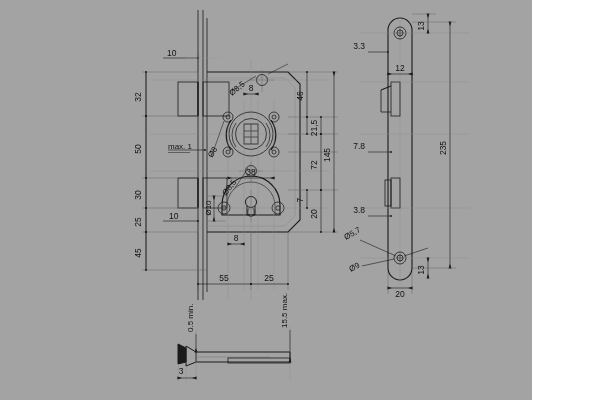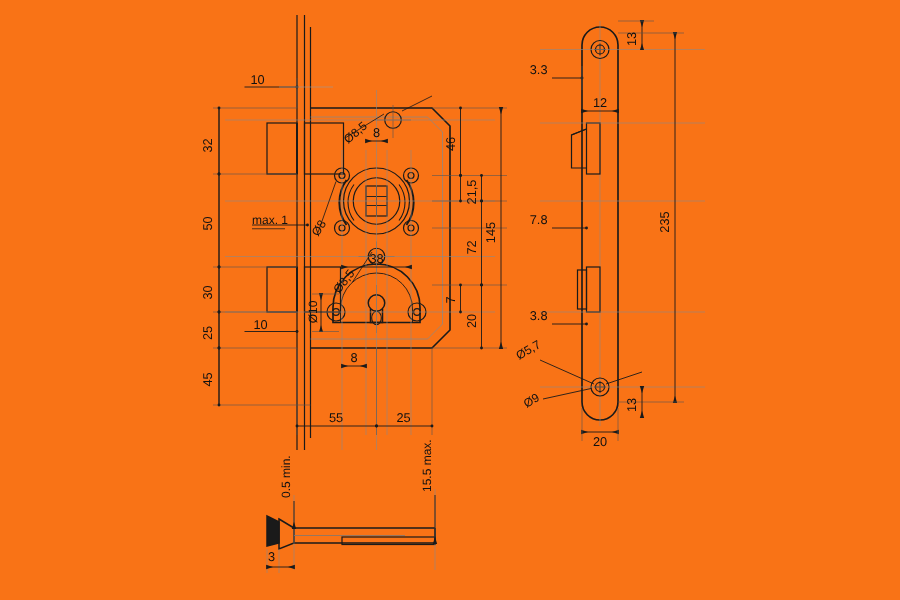--- a/index.html
+++ b/index.html
@@ -1,18 +1,18 @@
 <!DOCTYPE html>
 <html><head>
 <meta charset="utf-8">
 <style>
   html,body{margin:0;padding:0;background:#ffffff;}
   body{width:600px;height:400px;overflow:hidden;
        font-family:"Liberation Sans",sans-serif;color:#111;}
-  #sheet{position:relative;width:600px;height:400px;background:#f97316;}
+  #sheet{position:relative;width:532px;height:400px;background:#a3a3a3;}
   svg{display:block;}
   text{font-family:"Liberation Sans",sans-serif;fill:#111;}
 </style>
 </head>
 <body>
 
 <div id="sheet">
 <svg width="600" height="400" viewBox="0 0 600 400">
 
   <defs>

